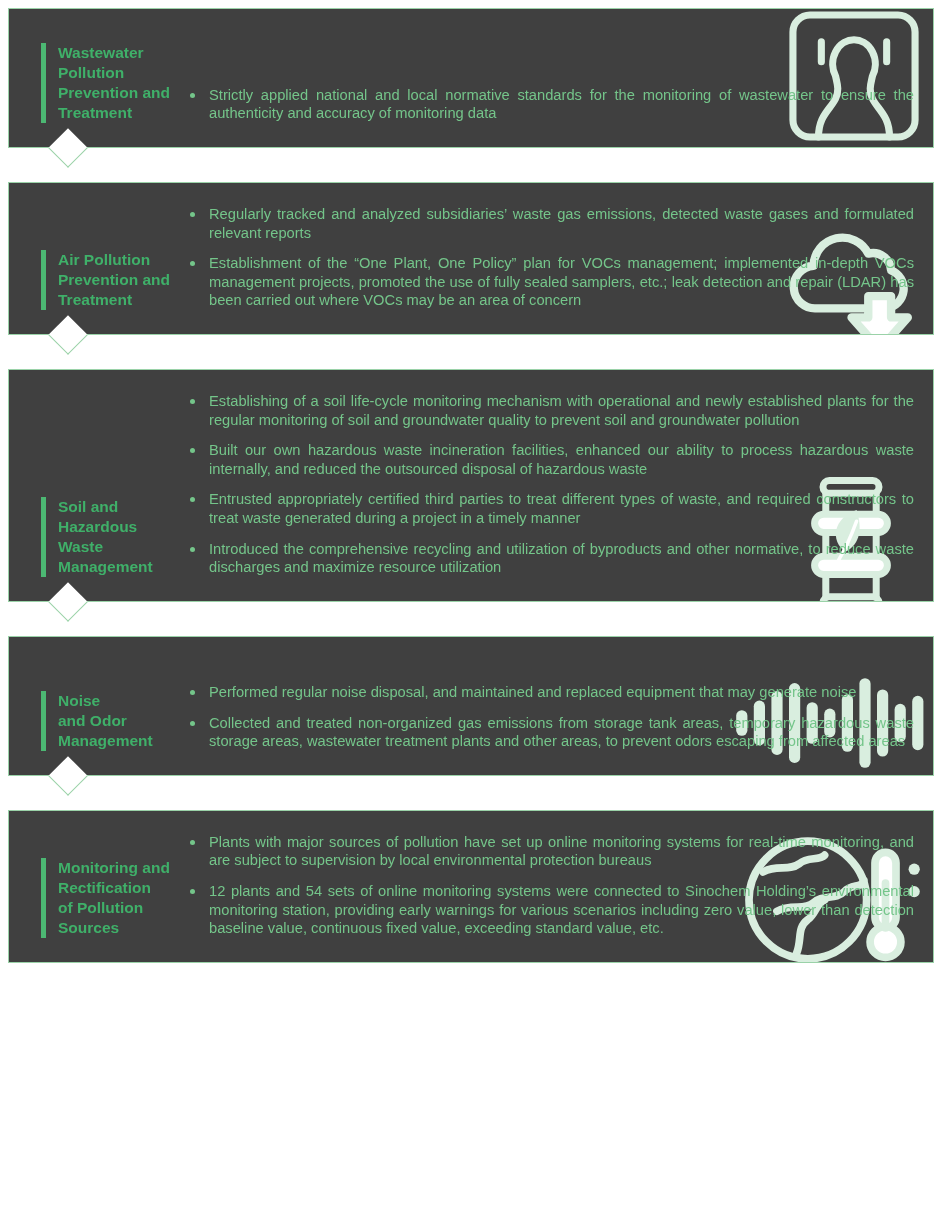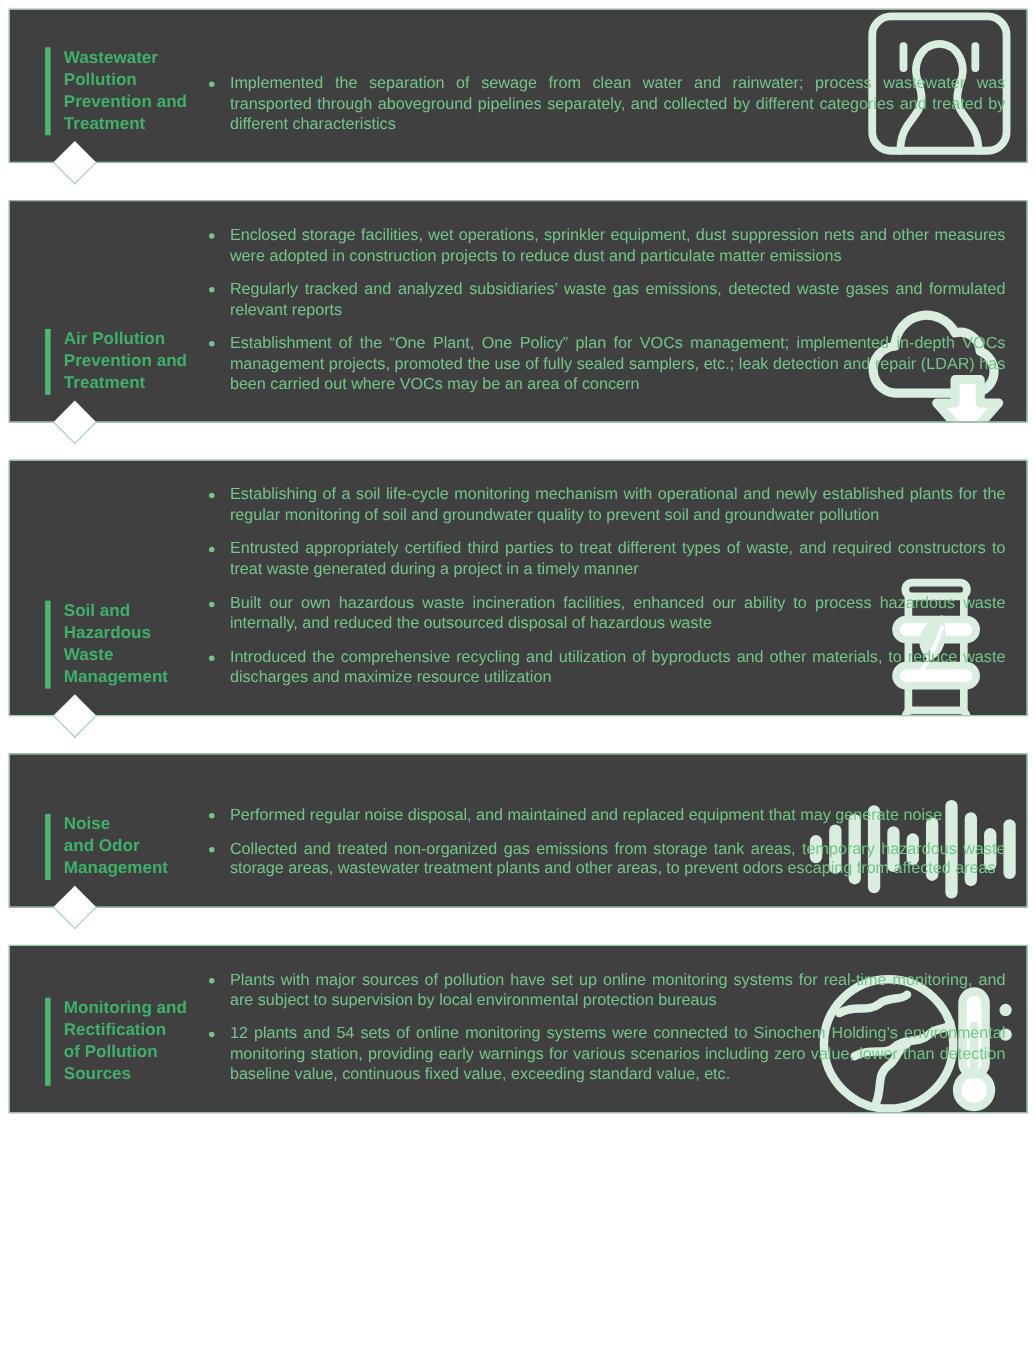--- a/index.html
+++ b/index.html
@@ -139,40 +139,39 @@
     <div class="box">
       <div class="title-col">
         <h2 class="section-title">
               <div>Wastewater</div>
               <div>Pollution</div>
               <div>Prevention and</div>
               <div>Treatment</div>
             </h2>
       </div>
       <ul class="bullets">
-            <li>Implemented the separation of sewage from clean water and rainwater; process wastewater was transported through aboveground pipelines separately, and collected by different categories and treated by different characteristics</li>
+            <li>Strictly applied national and local normative standards for the monitoring of wastewater to ensure the authenticity and accuracy of monitoring data</li>
           </ul>
       <svg class="watermark wm-sewage">
             <use href="#sym-sewage" xlink:href="#sym-sewage"></use>
           </svg>
     </div>
     <div class="pointer"></div>
   </section>
 
   <section class="section">
     <div class="box">
       <div class="title-col">
         <h2 class="section-title">
               <div>Air Pollution</div>
               <div>Prevention and</div>
               <div>Treatment</div>
             </h2>
       </div>
       <ul class="bullets">
-            <li>Enclosed storage facilities, wet operations, sprinkler equipment, dust suppression nets and other measures were adopted in construction projects to reduce dust and particulate matter emissions</li>
             <li>Regularly tracked and analyzed subsidiaries’ waste gas emissions, detected waste gases and formulated relevant reports</li>
             <li>Establishment of the “One Plant, One Policy” plan for VOCs management; implemented in-depth VOCs management projects, promoted the use of fully sealed samplers, etc.; leak detection and repair (LDAR) has been carried out where VOCs may be an area of concern</li>
           </ul>
       <svg class="watermark wm-cloud">
             <use href="#sym-cloud" xlink:href="#sym-cloud"></use>
           </svg>
     </div>
     <div class="pointer"></div>
   </section>
 
@@ -181,23 +180,23 @@
       <div class="title-col">
         <h2 class="section-title">
               <div>Soil and</div>
               <div>Hazardous</div>
               <div>Waste</div>
               <div>Management</div>
             </h2>
       </div>
       <ul class="bullets">
             <li>Establishing of a soil life-cycle monitoring mechanism with operational and newly established plants for the regular monitoring of soil and groundwater quality to prevent soil and groundwater pollution</li>
+            <li>Built our own hazardous waste incineration facilities, enhanced our ability to process hazardous waste internally, and reduced the outsourced disposal of hazardous waste</li>
             <li>Entrusted appropriately certified third parties to treat different types of waste, and required constructors to treat waste generated during a project in a timely manner</li>
-            <li>Built our own hazardous waste incineration facilities, enhanced our ability to process hazardous waste internally, and reduced the outsourced disposal of hazardous waste</li>
-            <li>Introduced the comprehensive recycling and utilization of byproducts and other materials, to reduce waste discharges and maximize resource utilization</li>
+            <li>Introduced the comprehensive recycling and utilization of byproducts and other normative, to reduce waste discharges and maximize resource utilization</li>
           </ul>
       <svg class="watermark wm-barrel">
             <use href="#sym-barrel" xlink:href="#sym-barrel"></use>
           </svg>
     </div>
     <div class="pointer"></div>
   </section>
 
   <section class="section">
     <div class="box">

